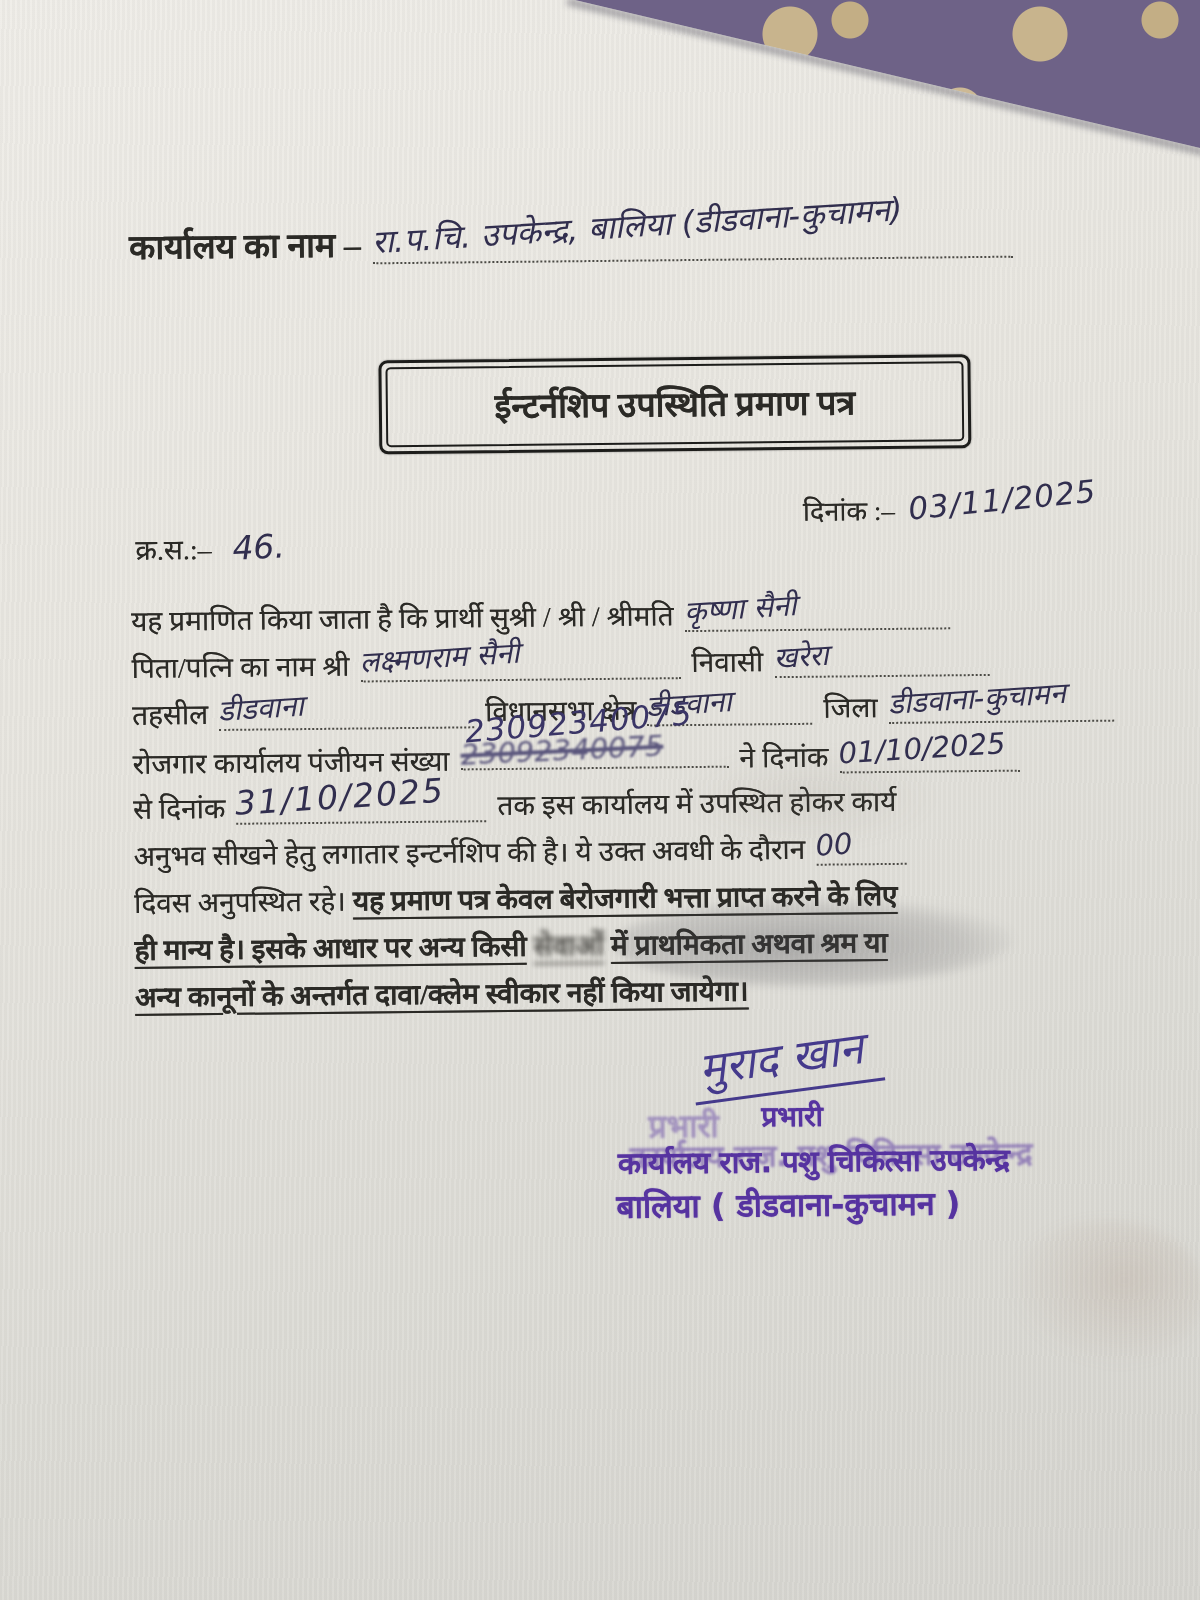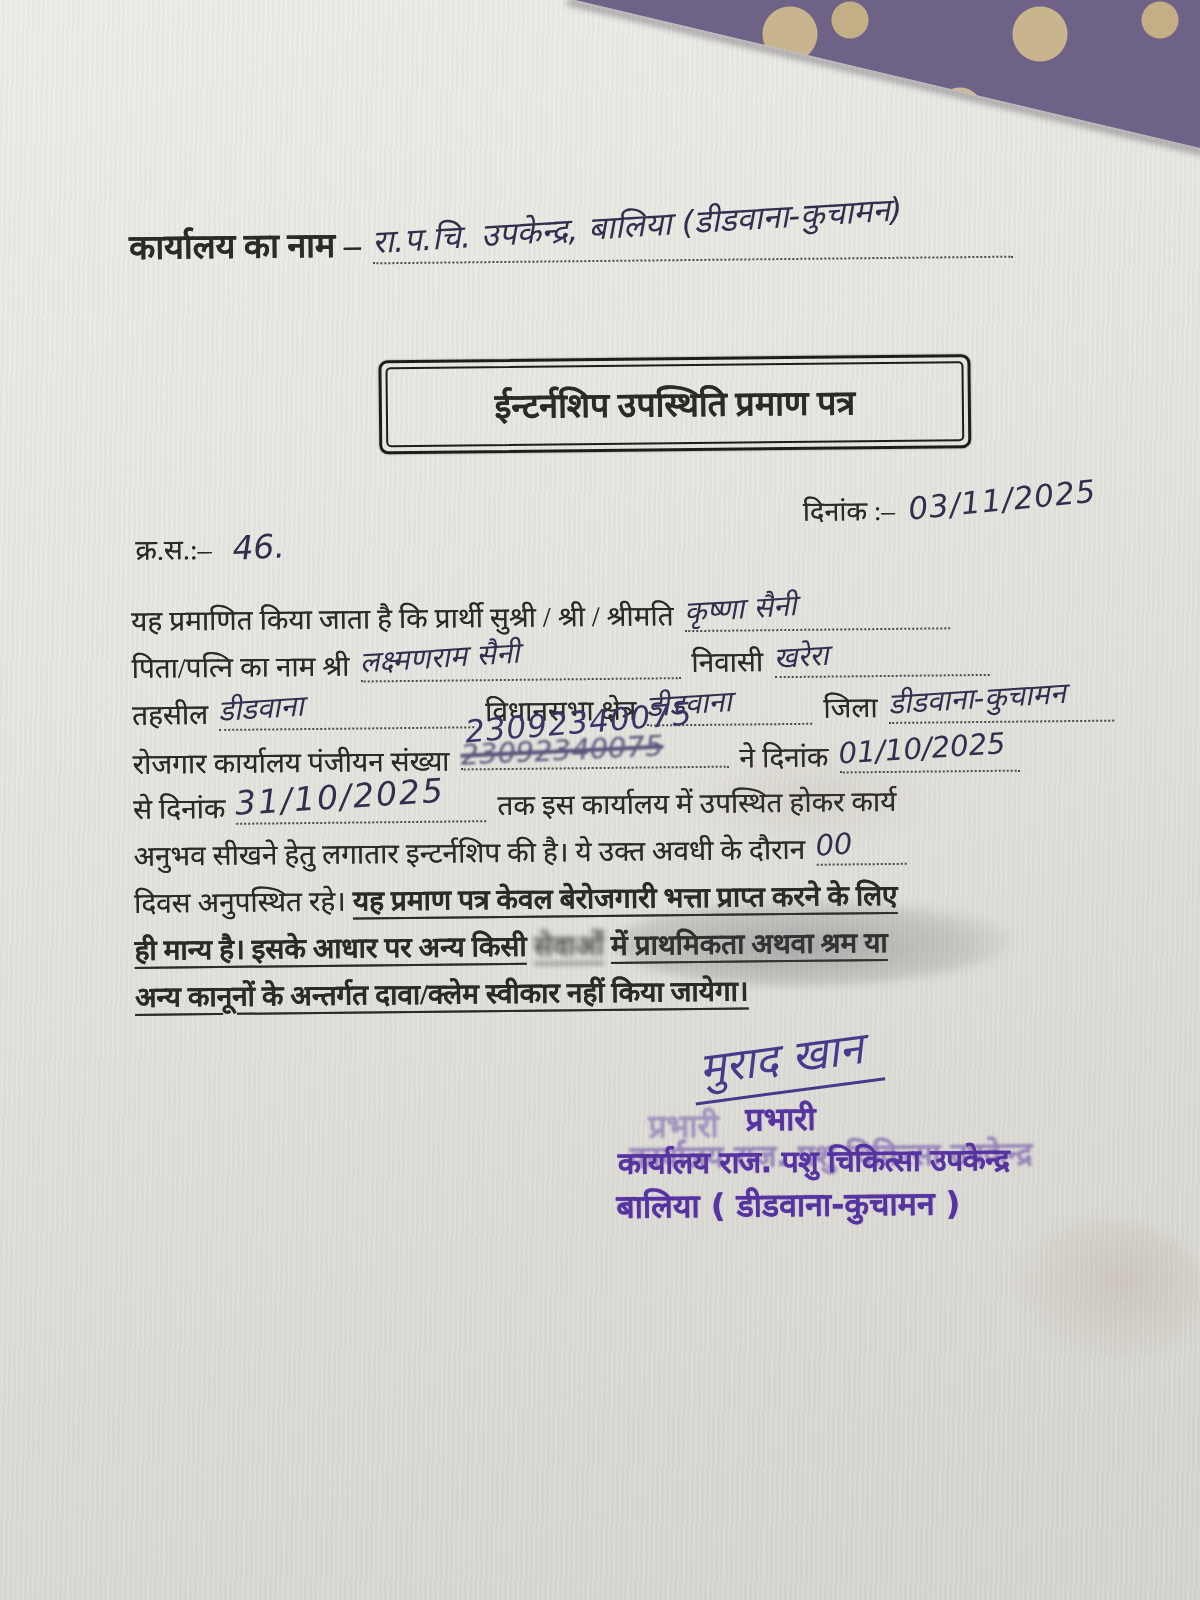--- a/index.html
+++ b/index.html
@@ -96,21 +96,21 @@
     transform:rotate(-7deg);
     border-bottom:3px solid #453a8c;
     padding:0 18px 4px 8px;
   }
   .stamp{
     color:#5633a0;font-weight:700;
     font-family:"DejaVu Sans","Liberation Sans",sans-serif;
     position:absolute;white-space:nowrap;
     text-shadow:0 0 1px rgba(86,51,160,.8);
   }
-  .stamp-l1{left:742px;top:1098px;font-size:32px;}
+  .stamp-l1{left:758px;top:1098px;font-size:28px;}
   .stamp-l1-ghost{left:645px;top:1104px;font-size:32px;opacity:.42;filter:blur(1.2px);}
   .stamp-l2{left:614px;top:1142px;font-size:30px;letter-spacing:-.5px;}
   .stamp-l2-ghost{left:626px;top:1136px;font-size:30px;opacity:.5;filter:blur(1px);}
   .stamp-l3{left:612px;top:1184px;font-size:32px;}
   .smudge-ink{
     position:absolute;left:612px;top:900px;width:400px;height:88px;
     background:radial-gradient(ellipse at 45% 55%, rgba(75,75,82,.34) 0%, rgba(75,75,82,.16) 55%, rgba(75,75,82,0) 75%);
     filter:blur(4px);border-radius:50%;
   }
   .smudge-stain{

